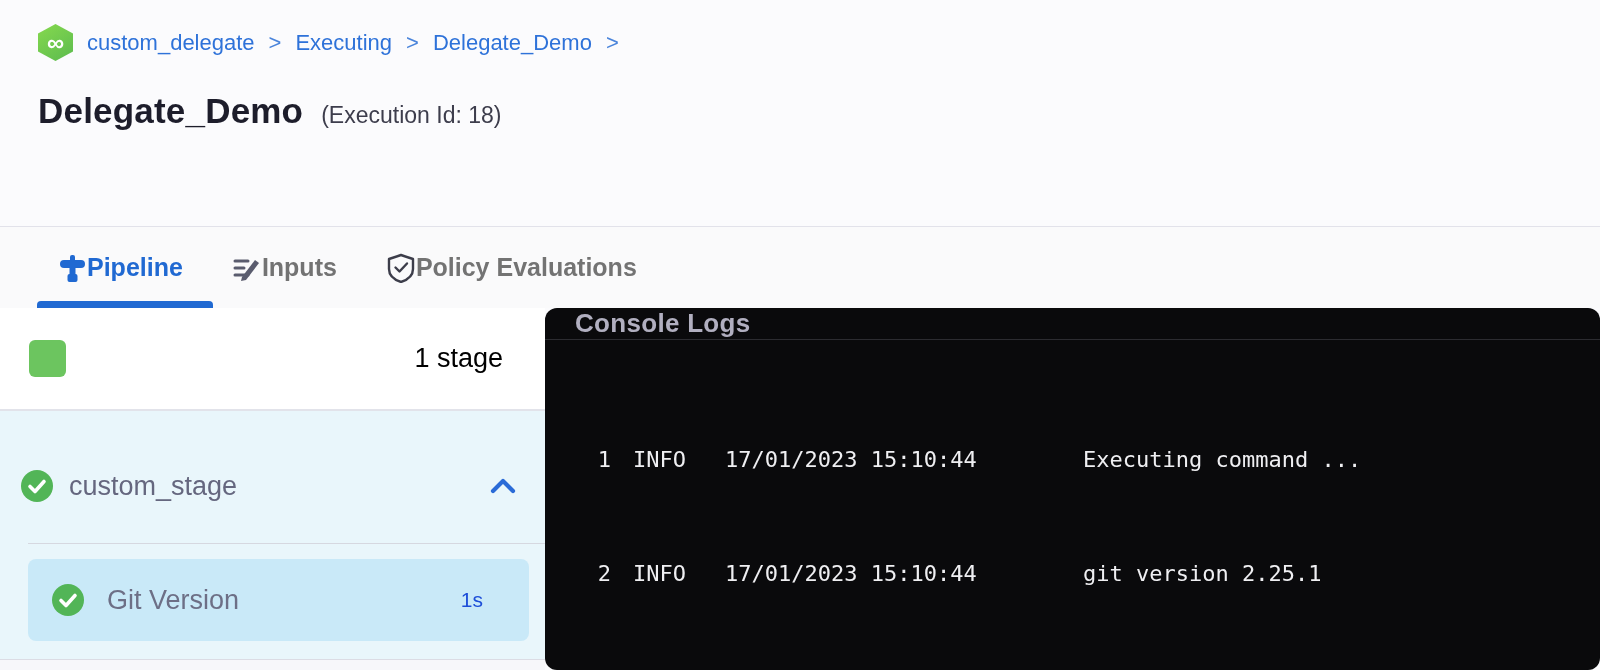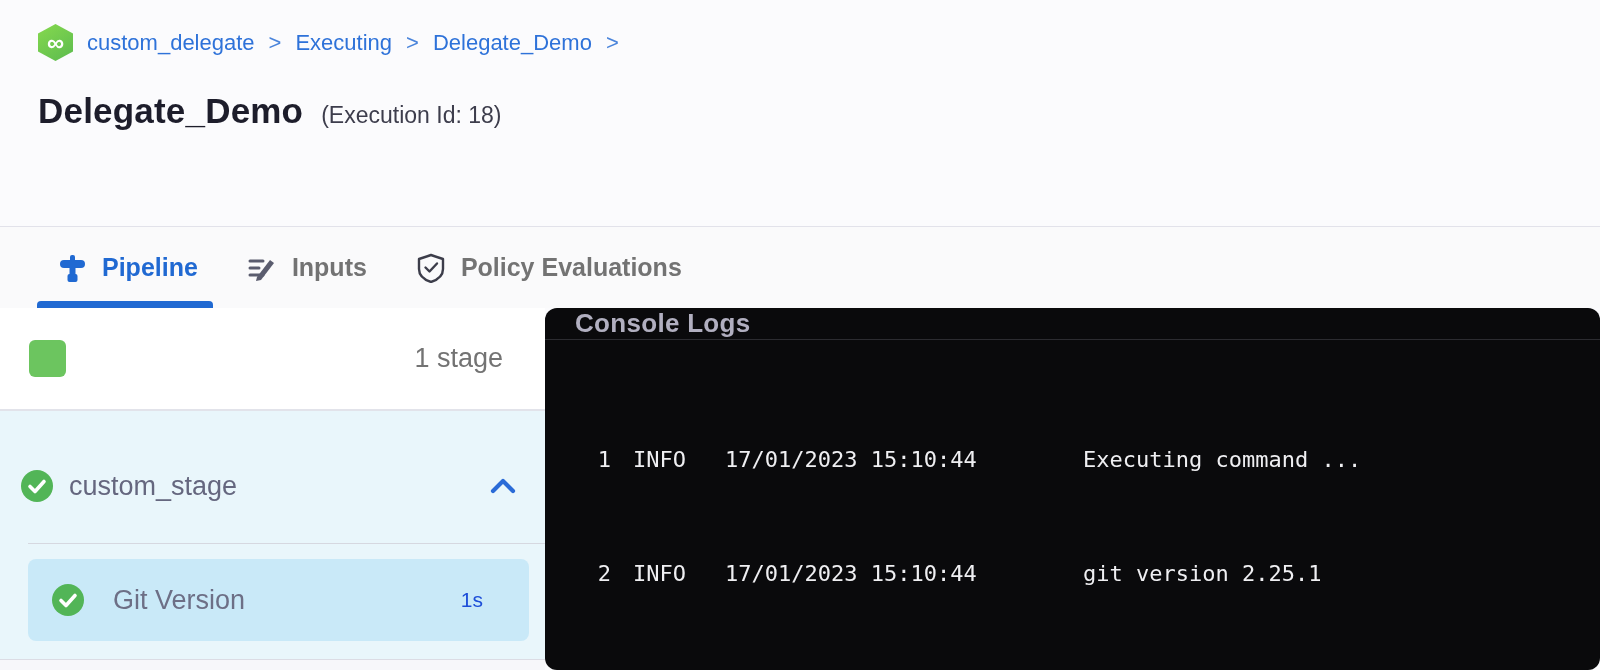--- a/index.html
+++ b/index.html
@@ -24,52 +24,52 @@
   .crumb-sep { color: #4a84db; font-size: 22px; padding: 0 2px; }
   .title-row { margin-top: 30px; display: flex; align-items: baseline; gap: 18px; }
   .page-title { font-size: 35px; font-weight: 700; color: #1d1d2b; letter-spacing: 0.2px; }
   .exec-id { font-size: 23px; color: #3d3d4c; }
 
   
   .tab-bar {
     height: 82px; border-top: 1px solid #e2e2ea; background: #fafafb;
     display: flex; align-items: center; padding-left: 57px; position: relative;
   }
-  .tab { display: flex; align-items: center; gap: 15px; margin-right: 49px; cursor: pointer; }
+  .tab { display: flex; align-items: center; margin-right: 49px; cursor: pointer; }
   .tab-label { font-size: 25px; font-weight: 700; color: #737373; }
   .tab.active .tab-label { color: #2069d2; font-weight: 700; }
   .tab-icon { width: 30px; height: 30px; display: flex; align-items: center; justify-content: center; }
   .tab-underline {
     position: absolute; bottom: 0; left: 37px; width: 176px; height: 7px;
     background: #2069d2; border-radius: 4px 4px 0 0;
   }
 
   
   .main { display: flex; height: 362px; }
 
   
   .stage-panel { width: 545px; background: #ffffff; display: flex; flex-direction: column; position: relative; }
   .stage-summary {
     height: 103px; display: flex; align-items: center; justify-content: space-between;
     padding: 0 42px 0 29px; border-bottom: 2px solid #e2e3ea; background: #ffffff;
   }
   .stage-square { width: 37px; height: 37px; border-radius: 6px; background: #6cc55f; }
-  .stage-count { font-size: 27px; color: #737373; }
+  .stage-count { font-size: 27px; color: #000000; }
 
   .stage-section { flex: 1; background: #e9f6fb; padding-top: 44px; position: relative; }
   .stage-row { display: flex; align-items: center; padding: 0 28px 0 21px; height: 62px; cursor: pointer; }
   .check-circle { width: 32px; height: 32px; flex: 0 0 32px; }
   .stage-name { margin-left: 16px; font-size: 27px; color: #65677f; }
   .chevron-up { margin-left: auto; width: 28px; height: 20px; cursor: pointer; }
 
   .steps-divider { border-top: 1px solid #d6d8e0; margin: 26px 0 0 28px; }
 
   .step-card {
     margin: 15px 16px 0 28px; height: 82px; background: #c9e9f8; border-radius: 8px;
-    display: flex; align-items: center; padding: 0 46px 0 24px; cursor: pointer; gap: 6px;
+    display: flex; align-items: center; padding: 0 46px 0 24px; cursor: pointer;
   }
   .step-name { margin-left: 23px; font-size: 27px; color: #6d6f86; }
   .step-duration { margin-left: auto; font-size: 21px; color: #1d4ed8; }
 
   .bottom-strip {
     position: absolute; bottom: 0; left: 0; right: 0; height: 11px;
     background: #f7f7fa; border-top: 1px solid #dcdce4;
   }
 
   

